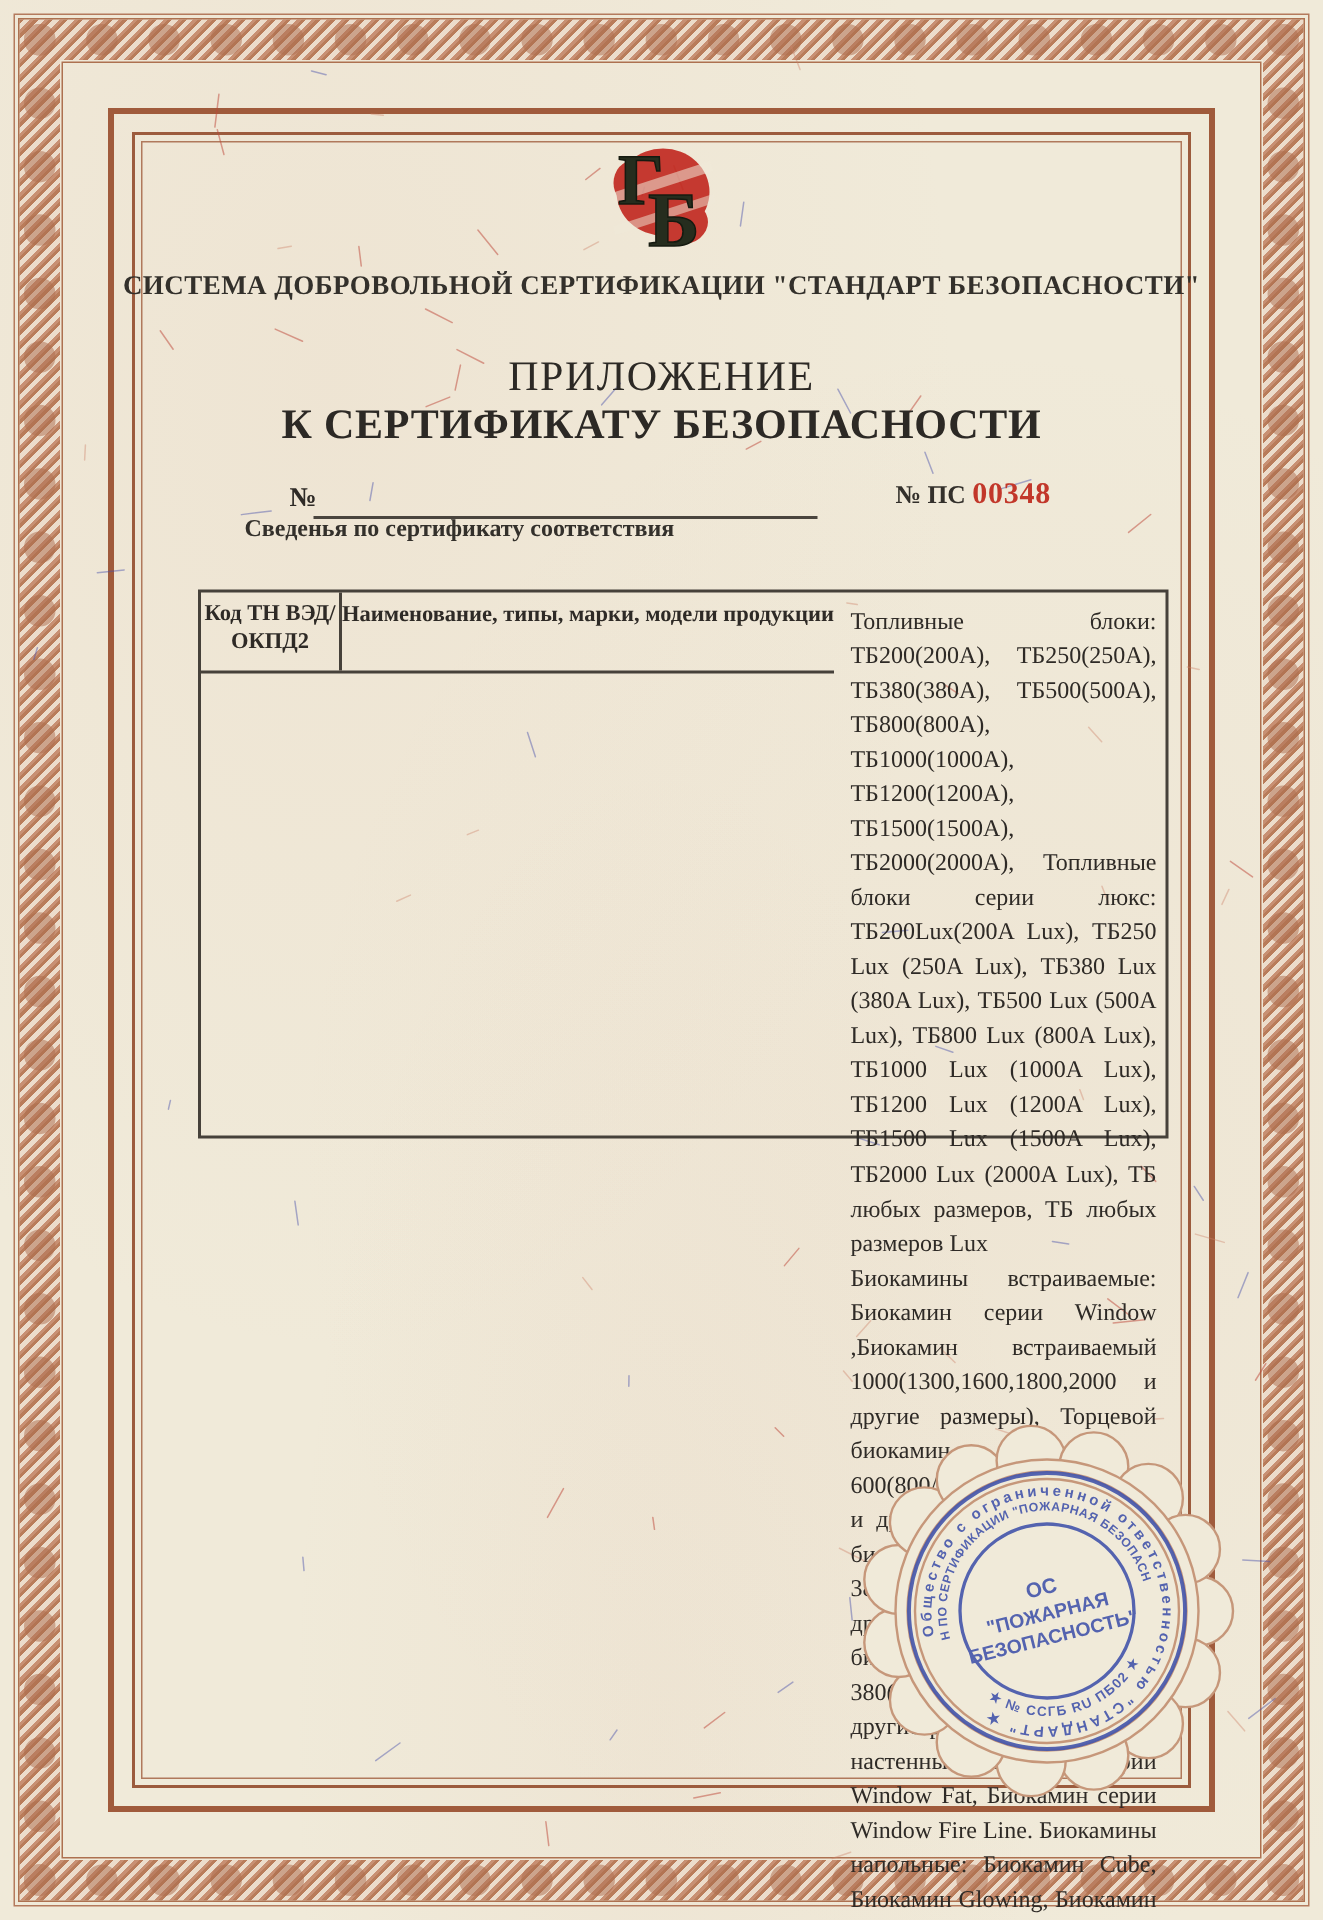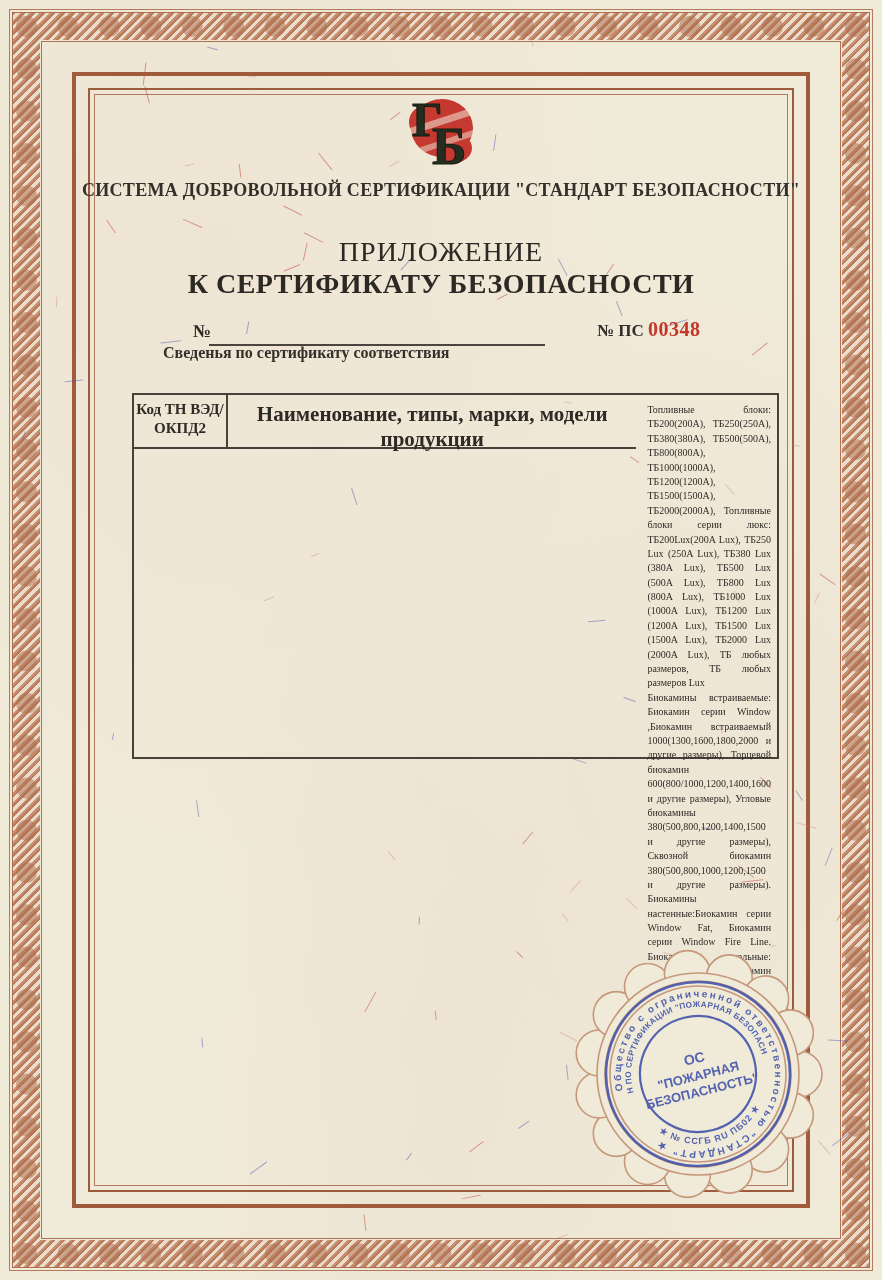--- a/index.html
+++ b/index.html
@@ -51,23 +51,23 @@
 
   
   .cert-table{position:absolute;left:104px;top:393px;width:643px;height:362px;
     border:2px solid #46413a;display:flex;flex-direction:row;background:transparent;margin-left:28px;}
   .t-header{display:flex;height:52px;border-bottom:2px solid #46413a;}
   .t-body{display:flex;flex:1;}
   .t-col1{width:92px;border-right:2px solid #46413a;flex-shrink:0;}
   .t-col2{flex:1;}
   .th1{display:flex;flex-direction:column;justify-content:flex-start;align-items:center;
     padding-top:5px;font-size:15px;font-weight:bold;line-height:1.25;}
-  .th2{text-align:center;padding-top:7px;font-size:21px;font-weight:bold;}
+  .th2{text-align:center;padding-top:7px;font-size:15px;font-weight:bold;}
   .code-cell{padding:9px 6px 0 8px;font-size:15px;font-weight:bold;line-height:1.5;}
-  .prod-cell{padding:8px 6px 0 11px;font-size:10px;line-height:1.44;text-align:justify;}
+  .prod-cell{padding:8px 6px 0 11px;font-size:16px;line-height:1.44;text-align:justify;}
   .prod-cell p{margin:0;}
 
   
   .stamp{position:absolute;left:568px;top:944px;width:260px;height:260px;}
   .stamp svg{width:100%;height:100%;}
   .stamp-blue{opacity:.92;}
 </style>
 </head>
 <body>
 

